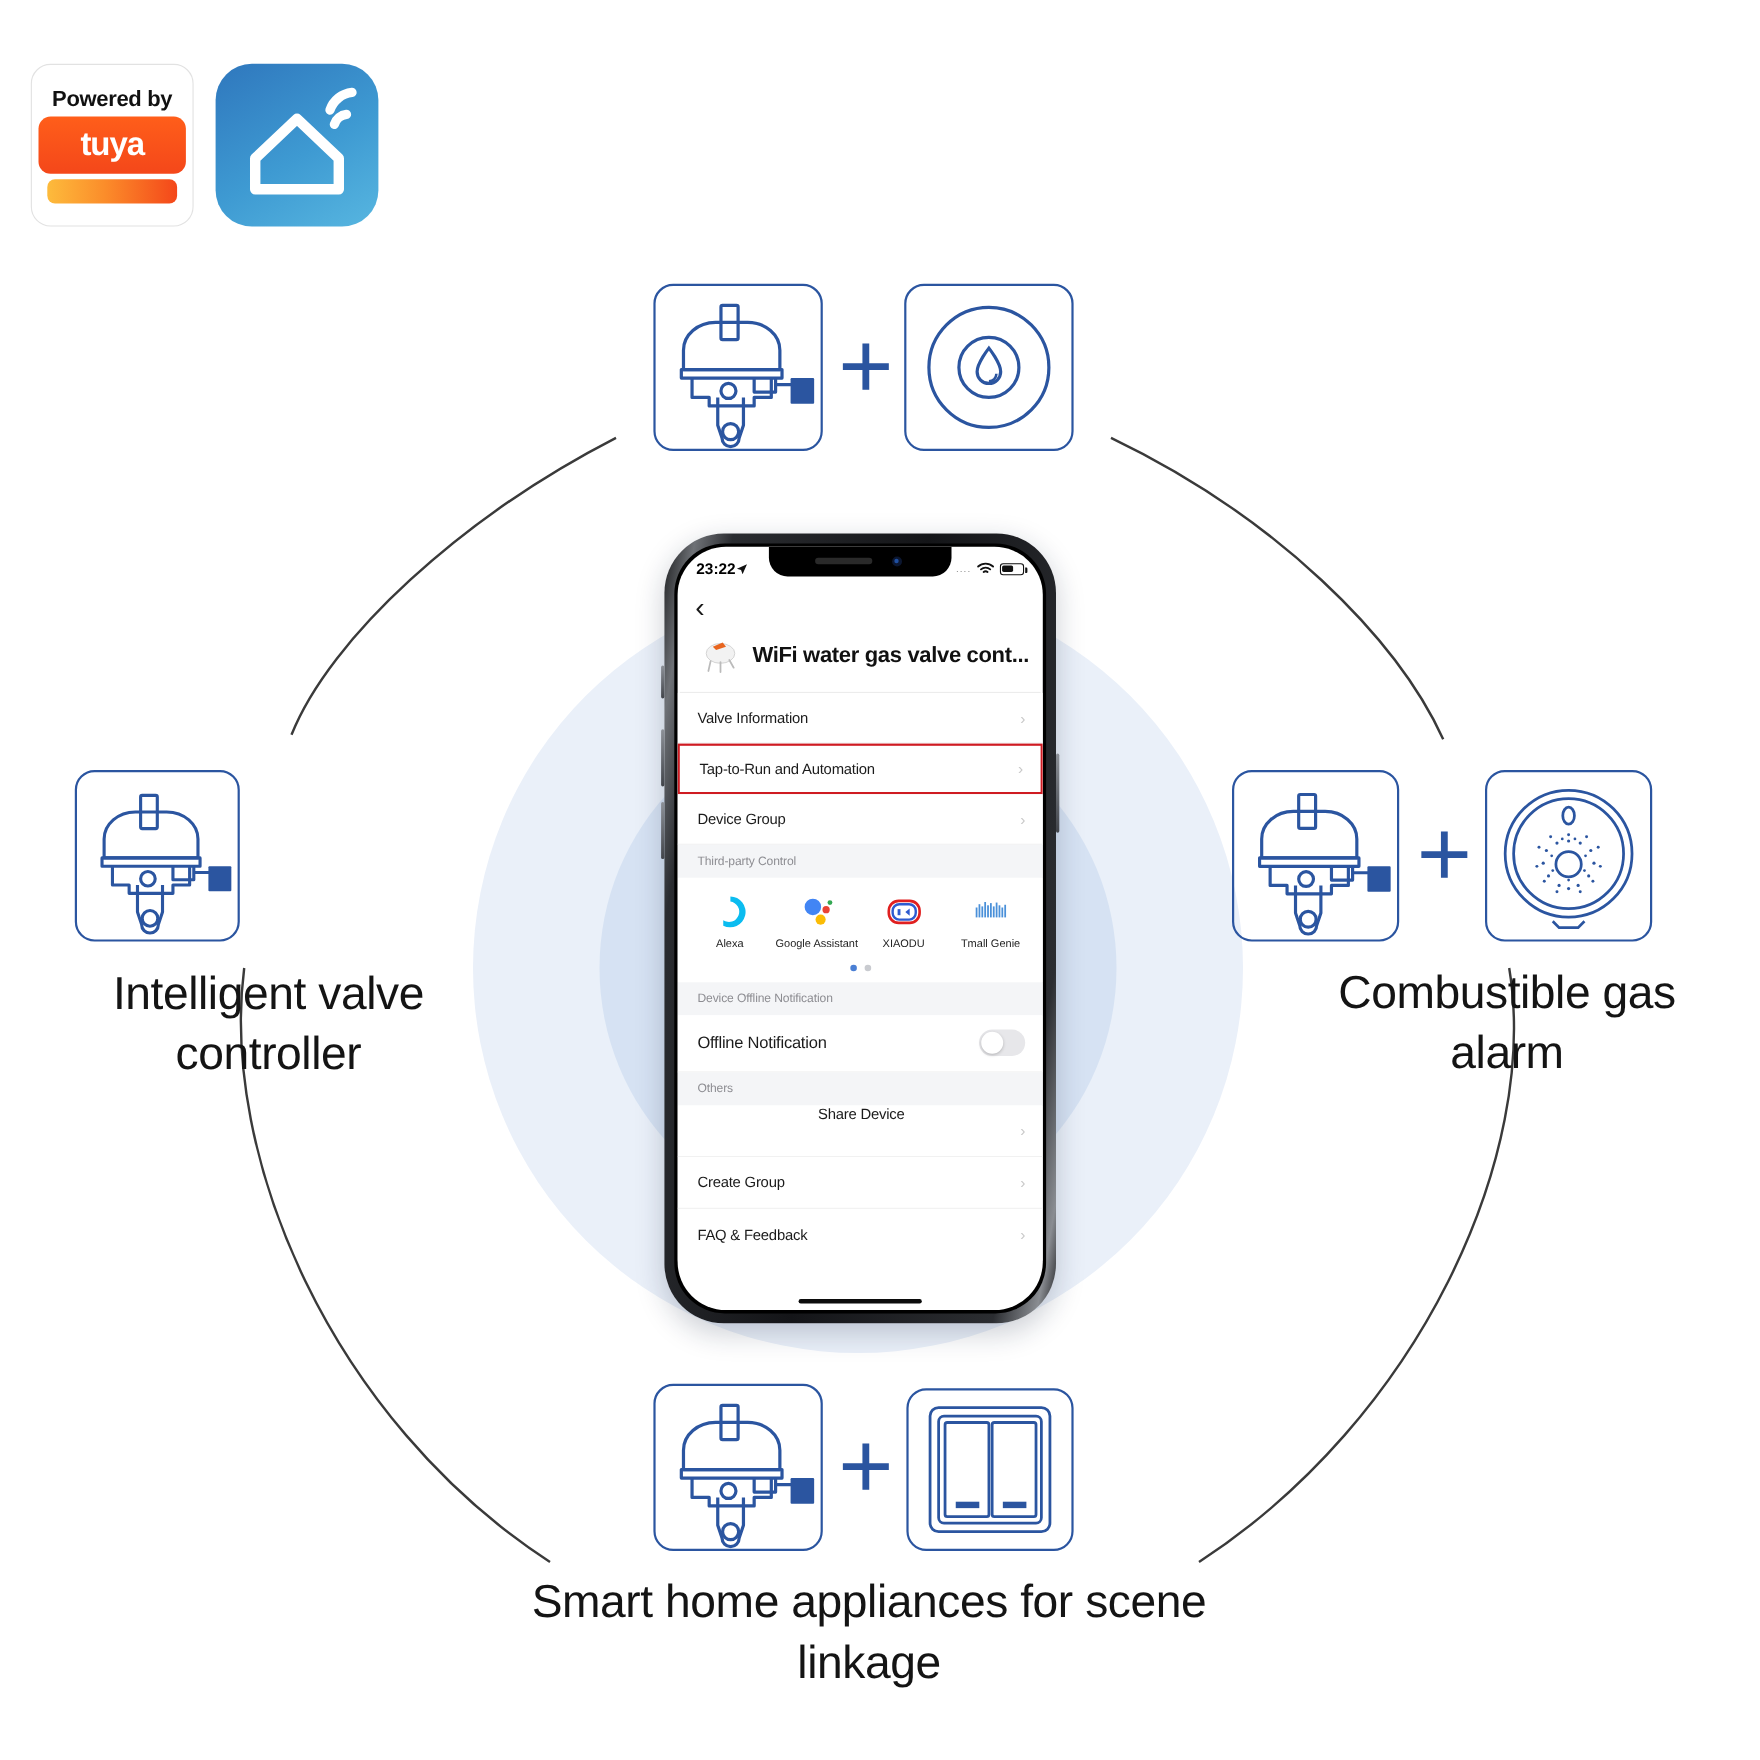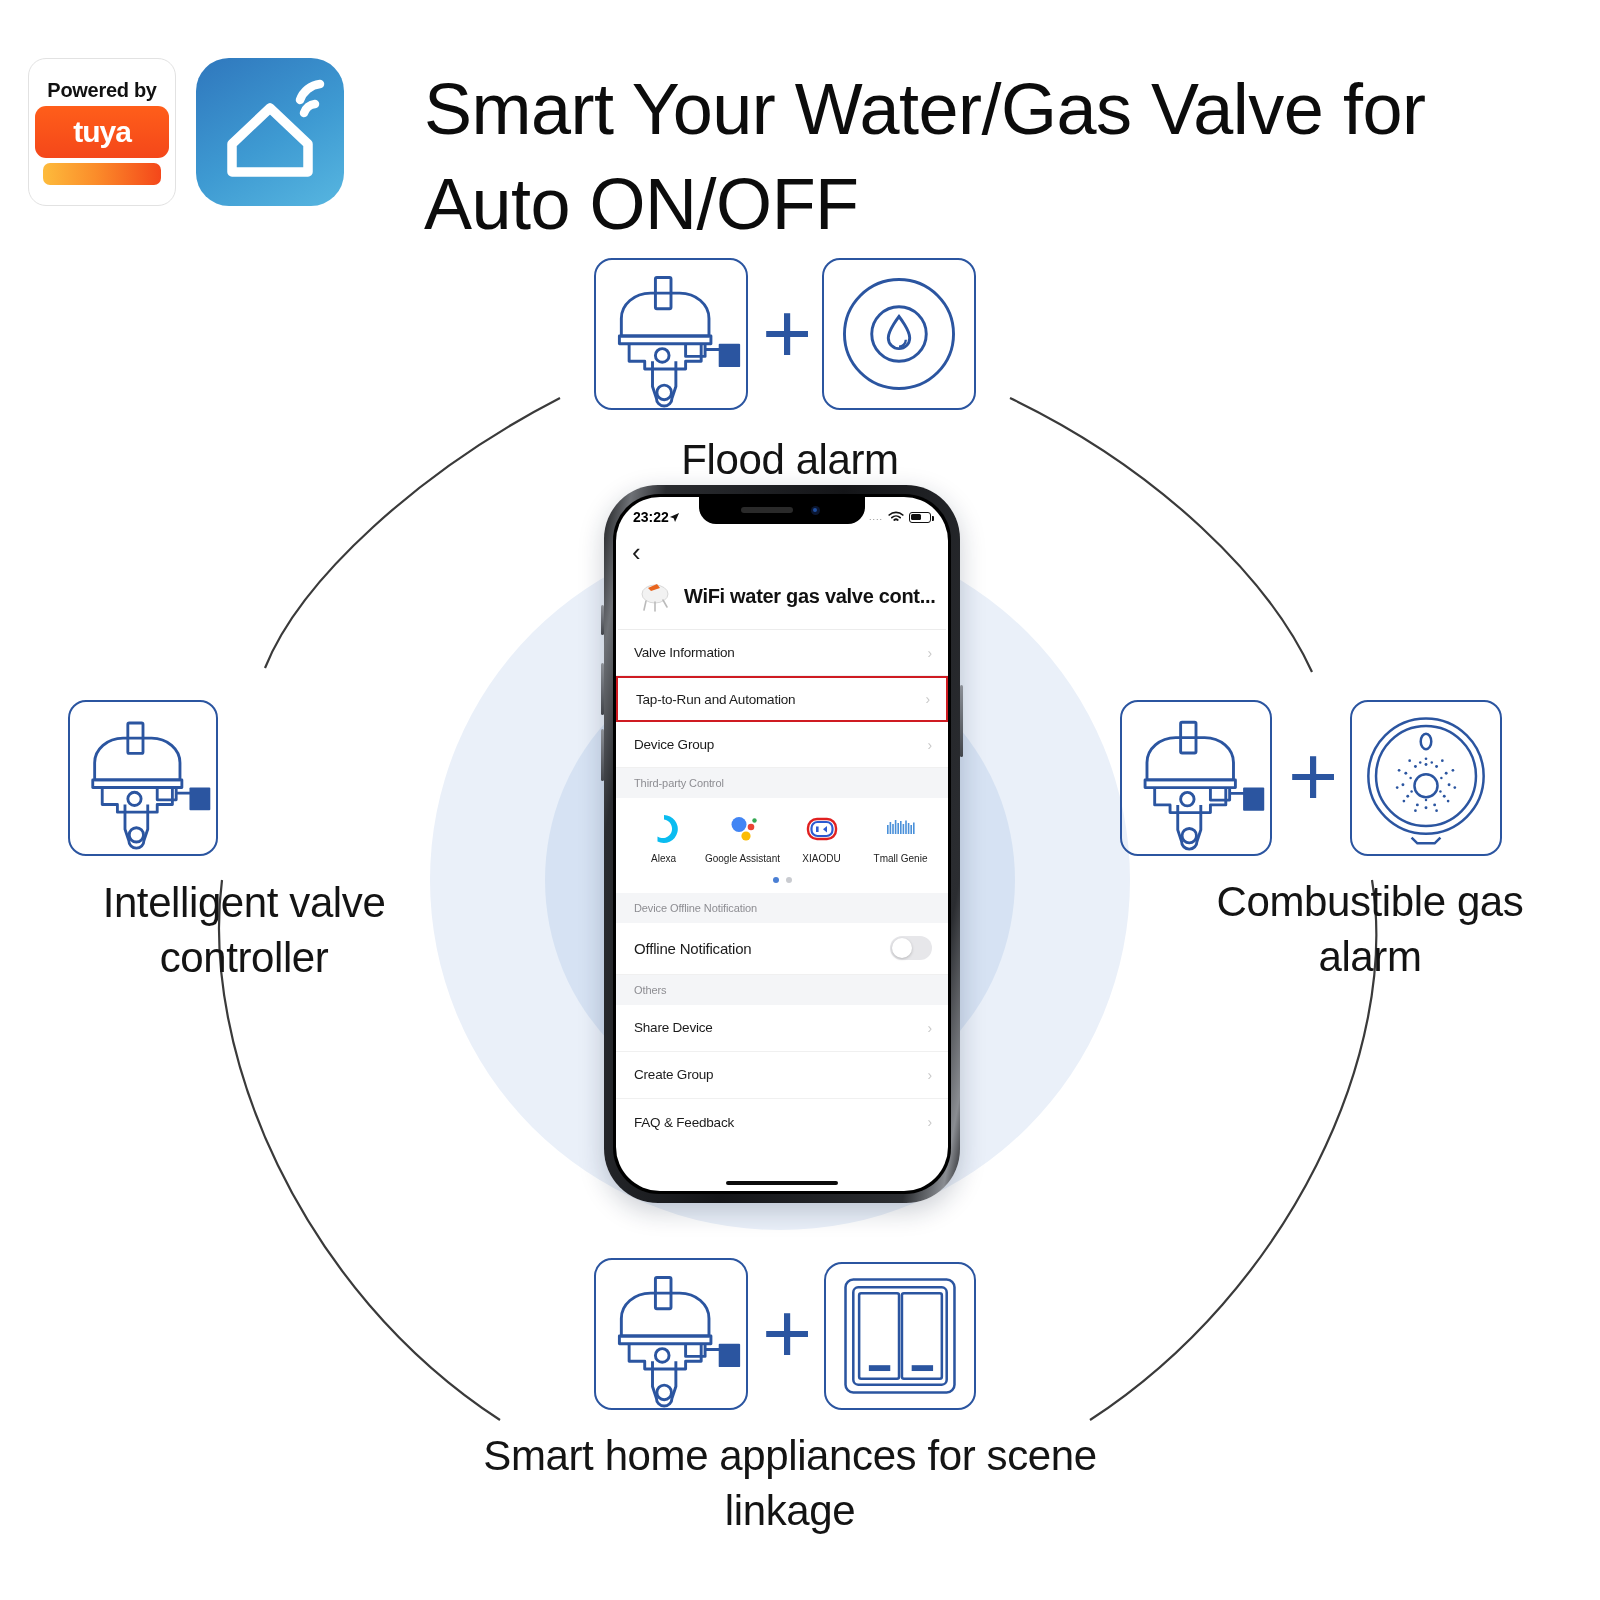--- a/index.html
+++ b/index.html
@@ -175,21 +175,20 @@
     </div>
 
     <div class="sh-icon">
       <svg viewBox="0 0 148 148" width="148" height="148">
         <path d="M36 86 L74 50 L112 86 L112 114 L36 114 Z" fill="none" stroke="#fff" stroke-width="9.5" stroke-linejoin="round" stroke-linecap="round"></path>
         <path d="M104 42 A24 24 0 0 1 124 26" fill="none" stroke="#fff" stroke-width="8.5" stroke-linecap="round"></path>
         <path d="M108 55 A13 13 0 0 1 119 46" fill="none" stroke="#fff" stroke-width="8.5" stroke-linecap="round"></path>
       </svg>
     </div>
 
-    <div class="title">Smart Your Water/Gas Valve for Auto ON/OFF</div>
   </div>
 
   <div class="tile" style="left:594px; top:258px; width:154px; height:152px;">
     <svg viewBox="0 0 154 152" width="100%" height="100%">
       <g fill="none" stroke="#2b55a0" stroke-width="3" stroke-linejoin="round">
         <rect x="61" y="18" width="16" height="32" rx="1.5"></rect>
         <path d="M26 78 L26 60 A30 26 0 0 1 56 34 L86 34 A30 26 0 0 1 116 60 L116 78 Z"></path>
         <path d="M24 78 L118 78 L118 86 L24 86 Z"></path>
         <path d="M34 86 L34 104 L50 104 L50 112 L92 112 L92 104 L108 104 L108 86"></path>
         <circle cx="68" cy="98" r="7"></circle>
@@ -205,21 +204,20 @@
   <div class="tile" style="left:822px; top:258px; width:154px; height:152px;">
     <svg viewBox="0 0 154 152" width="100%" height="100%">
       <g fill="none" stroke="#2b55a0" stroke-width="3">
         <circle cx="77" cy="76" r="56"></circle>
         <circle cx="77" cy="76" r="28"></circle>
         <path d="M77 58 C77 58 66 72 66 80 A11 11 0 0 0 88 80 C88 72 77 58 77 58 Z"></path>
         <path d="M84 82 A7 7 0 0 1 77 89" stroke-width="2.4"></path>
       </g>
     </svg>
   </div>
-  <div class="caption" style="left:585px; top:432px; width:410px;">Flood alarm</div>
 
   <div class="tile" style="left:68px; top:700px; width:150px; height:156px;">
     <svg viewBox="0 0 154 152" width="100%" height="100%">
       <g fill="none" stroke="#2b55a0" stroke-width="3" stroke-linejoin="round">
         <rect x="61" y="18" width="16" height="32" rx="1.5"></rect>
         <path d="M26 78 L26 60 A30 26 0 0 1 56 34 L86 34 A30 26 0 0 1 116 60 L116 78 Z"></path>
         <path d="M24 78 L118 78 L118 86 L24 86 Z"></path>
         <path d="M34 86 L34 104 L50 104 L50 112 L92 112 L92 104 L108 104 L108 86"></path>
         <circle cx="68" cy="98" r="7"></circle>
         <path d="M58 104 L58 130 L62 142 A8 8 0 0 0 78 142 L82 130 L82 104"></path>
@@ -449,21 +447,21 @@
           <span class="pg"></span>
         </div>
 
         <div class="sec-head">Device Offline Notification</div>
         <div class="list-row row-strong" style="height:52px;">
           <span>Offline Notification</span>
           <span class="toggle"></span>
         </div>
 
         <div class="sec-head">Others</div>
-        <div class="list-row" style="height:47px;">
+        <div class="list-row" style="height:47px;flex-direction:column;">
           <span>Share Device</span>
           <span class="row-chev">›</span>
         </div>
         <div class="list-row" style="height:47px;">
           <span>Create Group</span>
           <span class="row-chev">›</span>
         </div>
         <div class="list-row" style="height:47px; border-bottom:none;">
           <span>FAQ &amp; Feedback</span>
           <span class="row-chev">›</span>

